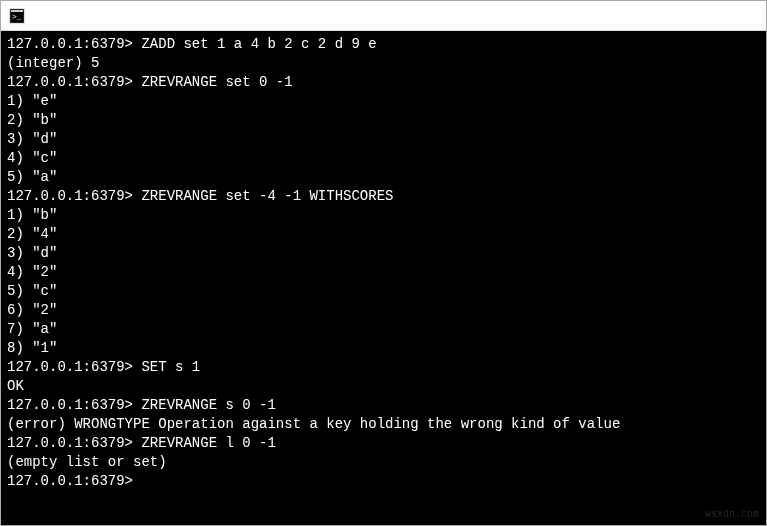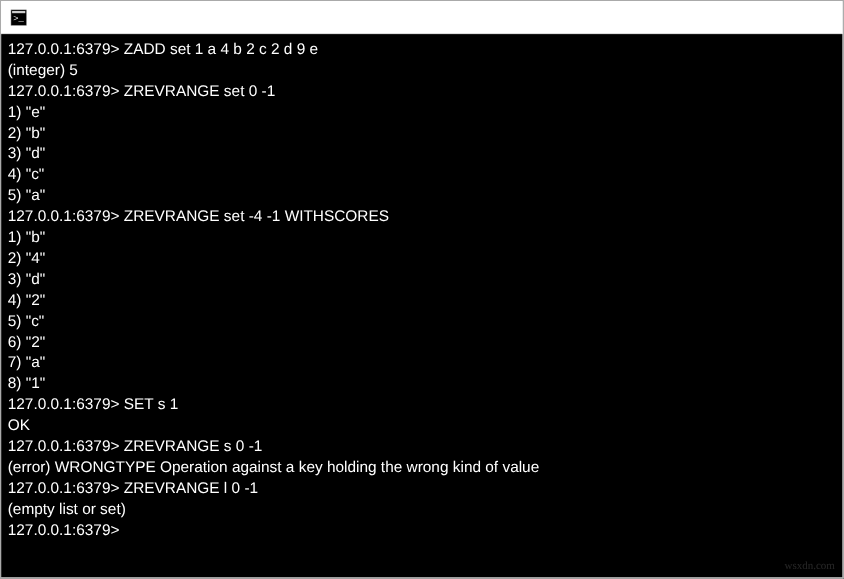--- a/index.html
+++ b/index.html
@@ -42,35 +42,35 @@
     }
     .terminal {
       background: #000000;
       color: #ffffff;
       height: calc(100% - 30px);
       padding: 4px 6px;
       font-size: 14px;
       line-height: 19px;
       white-space: pre;
       overflow: hidden;
-      font-family: Liberation Sans, sans-serif;
+      font-family: Liberation Mono, monospace;
     }
     .line {
       display: block;
     }
     .prompt {
       color: #ffffff;
     }
     .watermark {
       position: absolute;
       bottom: 6px;
       right: 8px;
       font-size: 10px;
       color: rgba(255,255,255,0.15);
-      font-family: Liberation Serif, serif;
+      font-family: Liberation Mono, monospace;
     }
   </style>
 </head>
 <body>
 
 <div class="title-bar">
   <span class="title-icon">
     <svg viewBox="0 0 16 16">
       <rect x="1" y="1" width="14" height="14" fill="#000" stroke="#888" stroke-width="0.5"></rect>
       <rect x="2" y="2" width="12" height="2" fill="#ccc"></rect>

